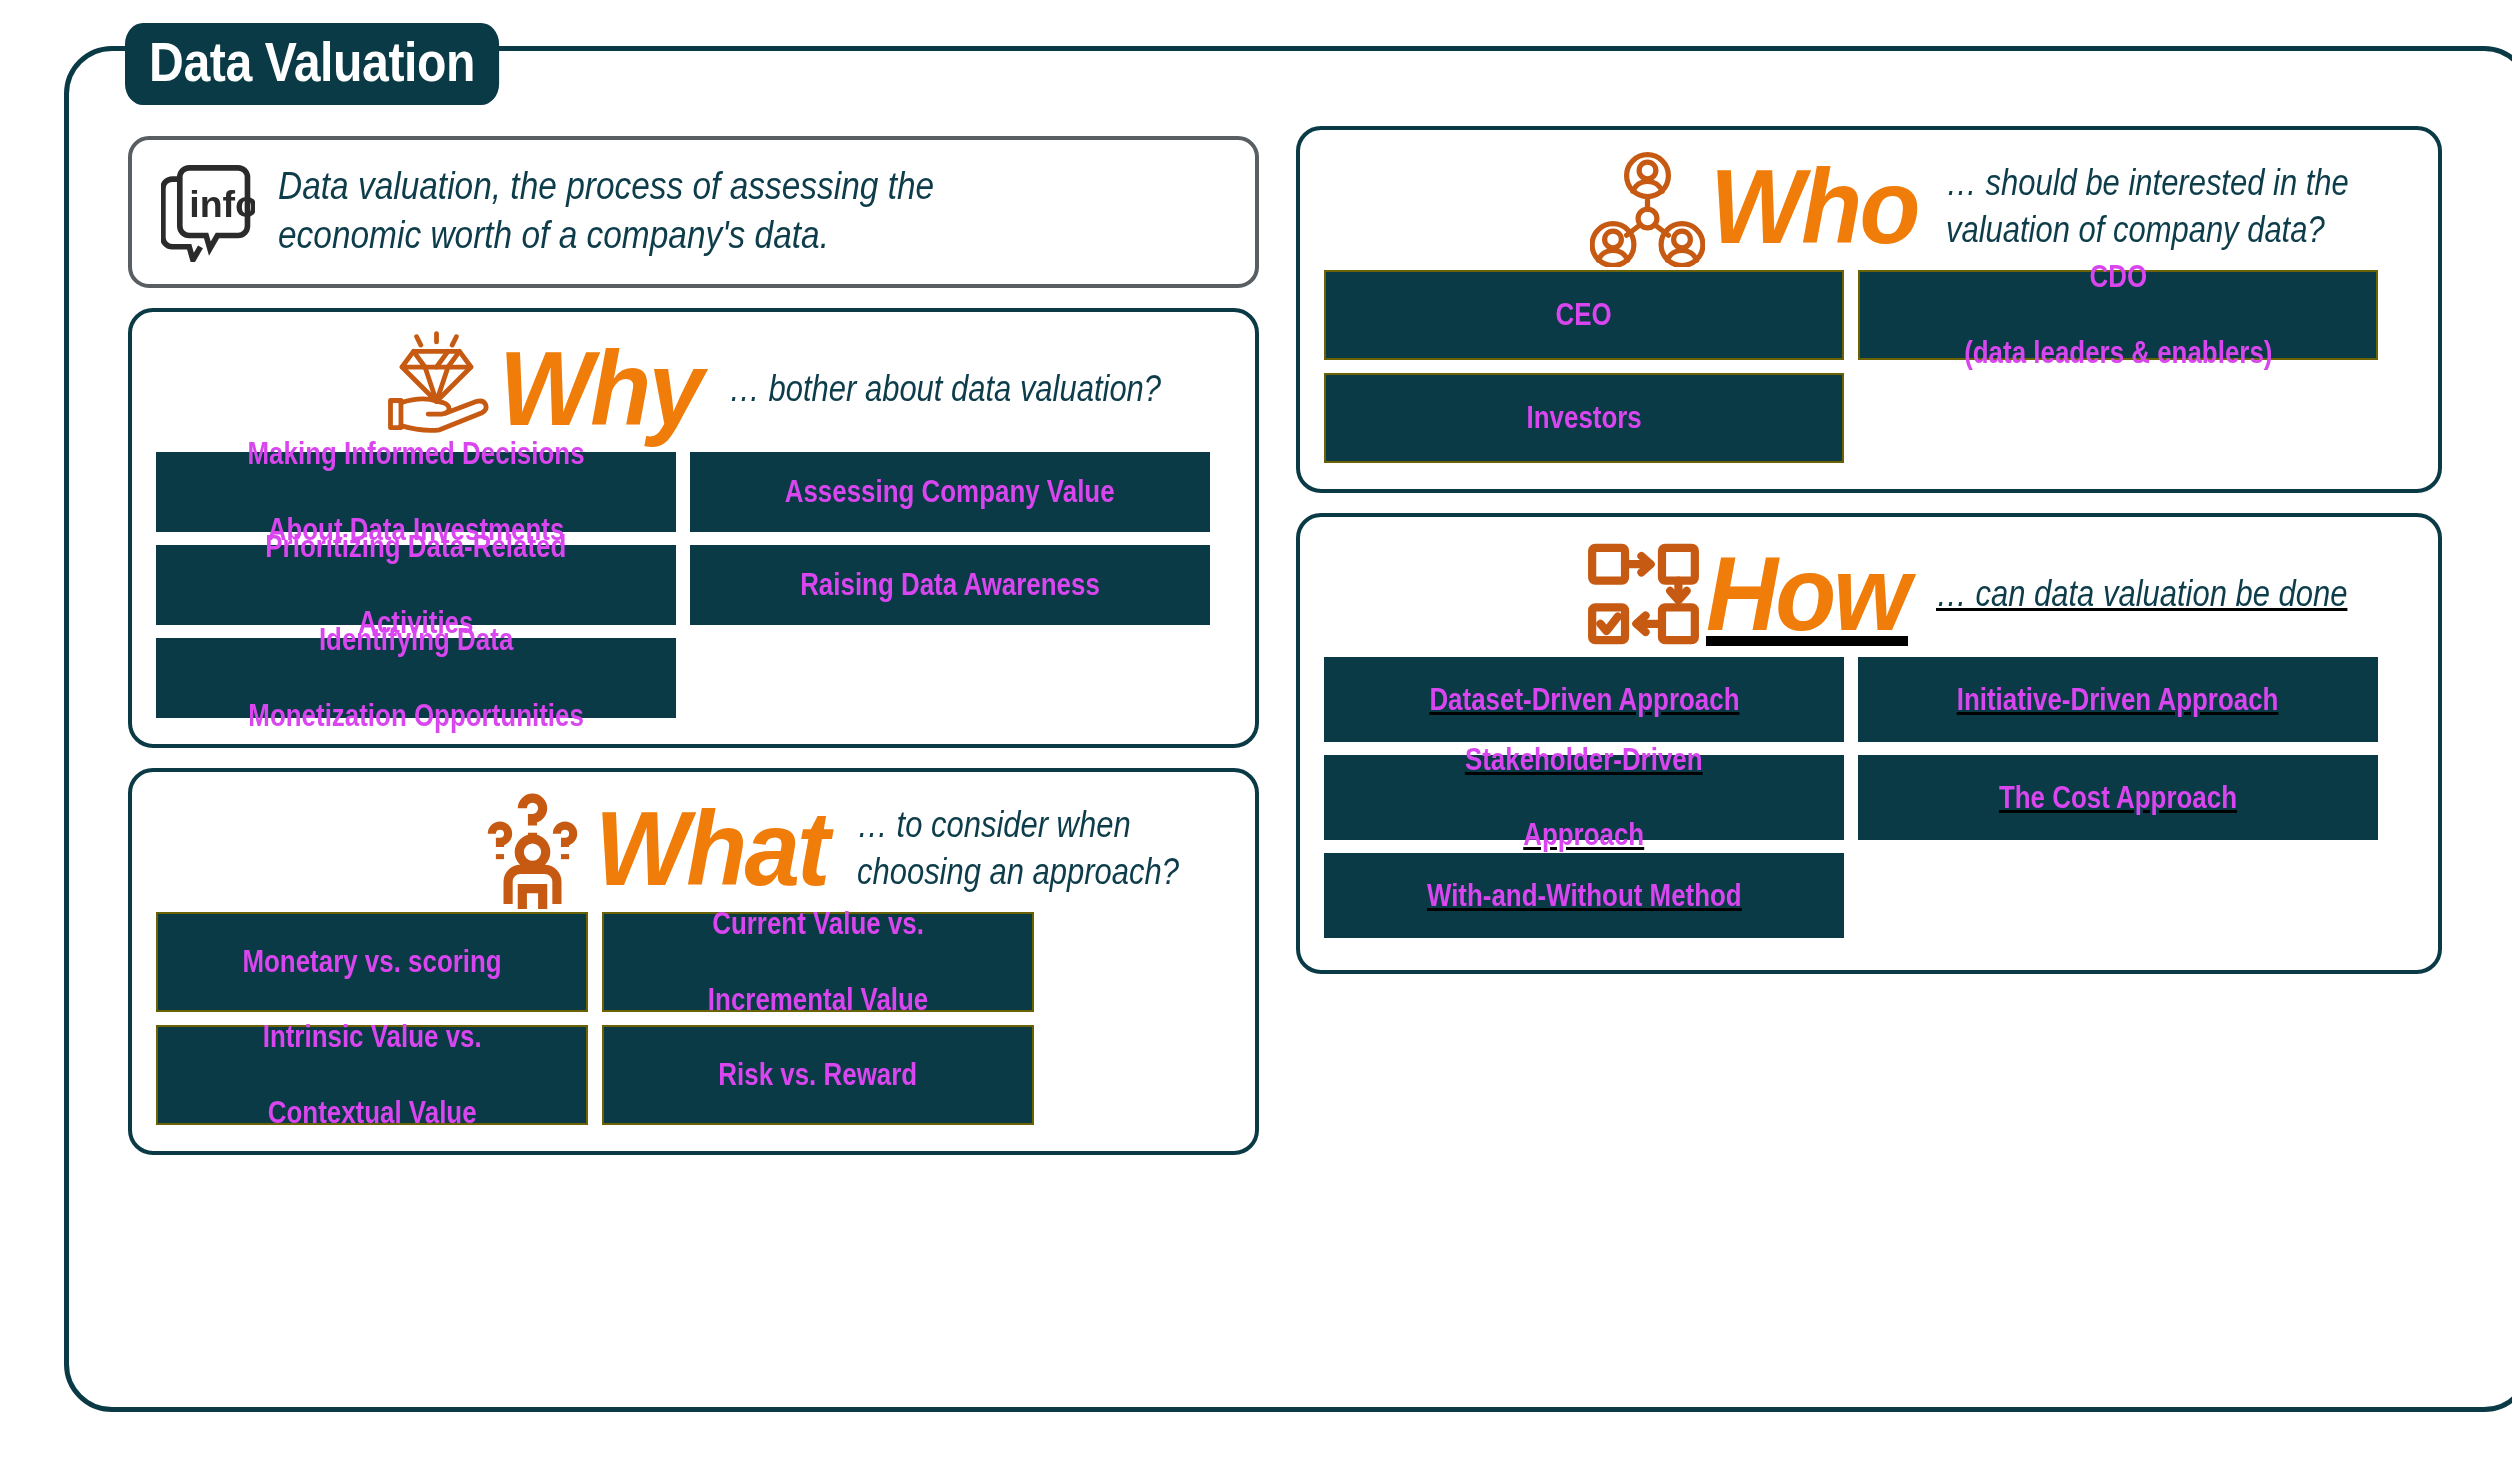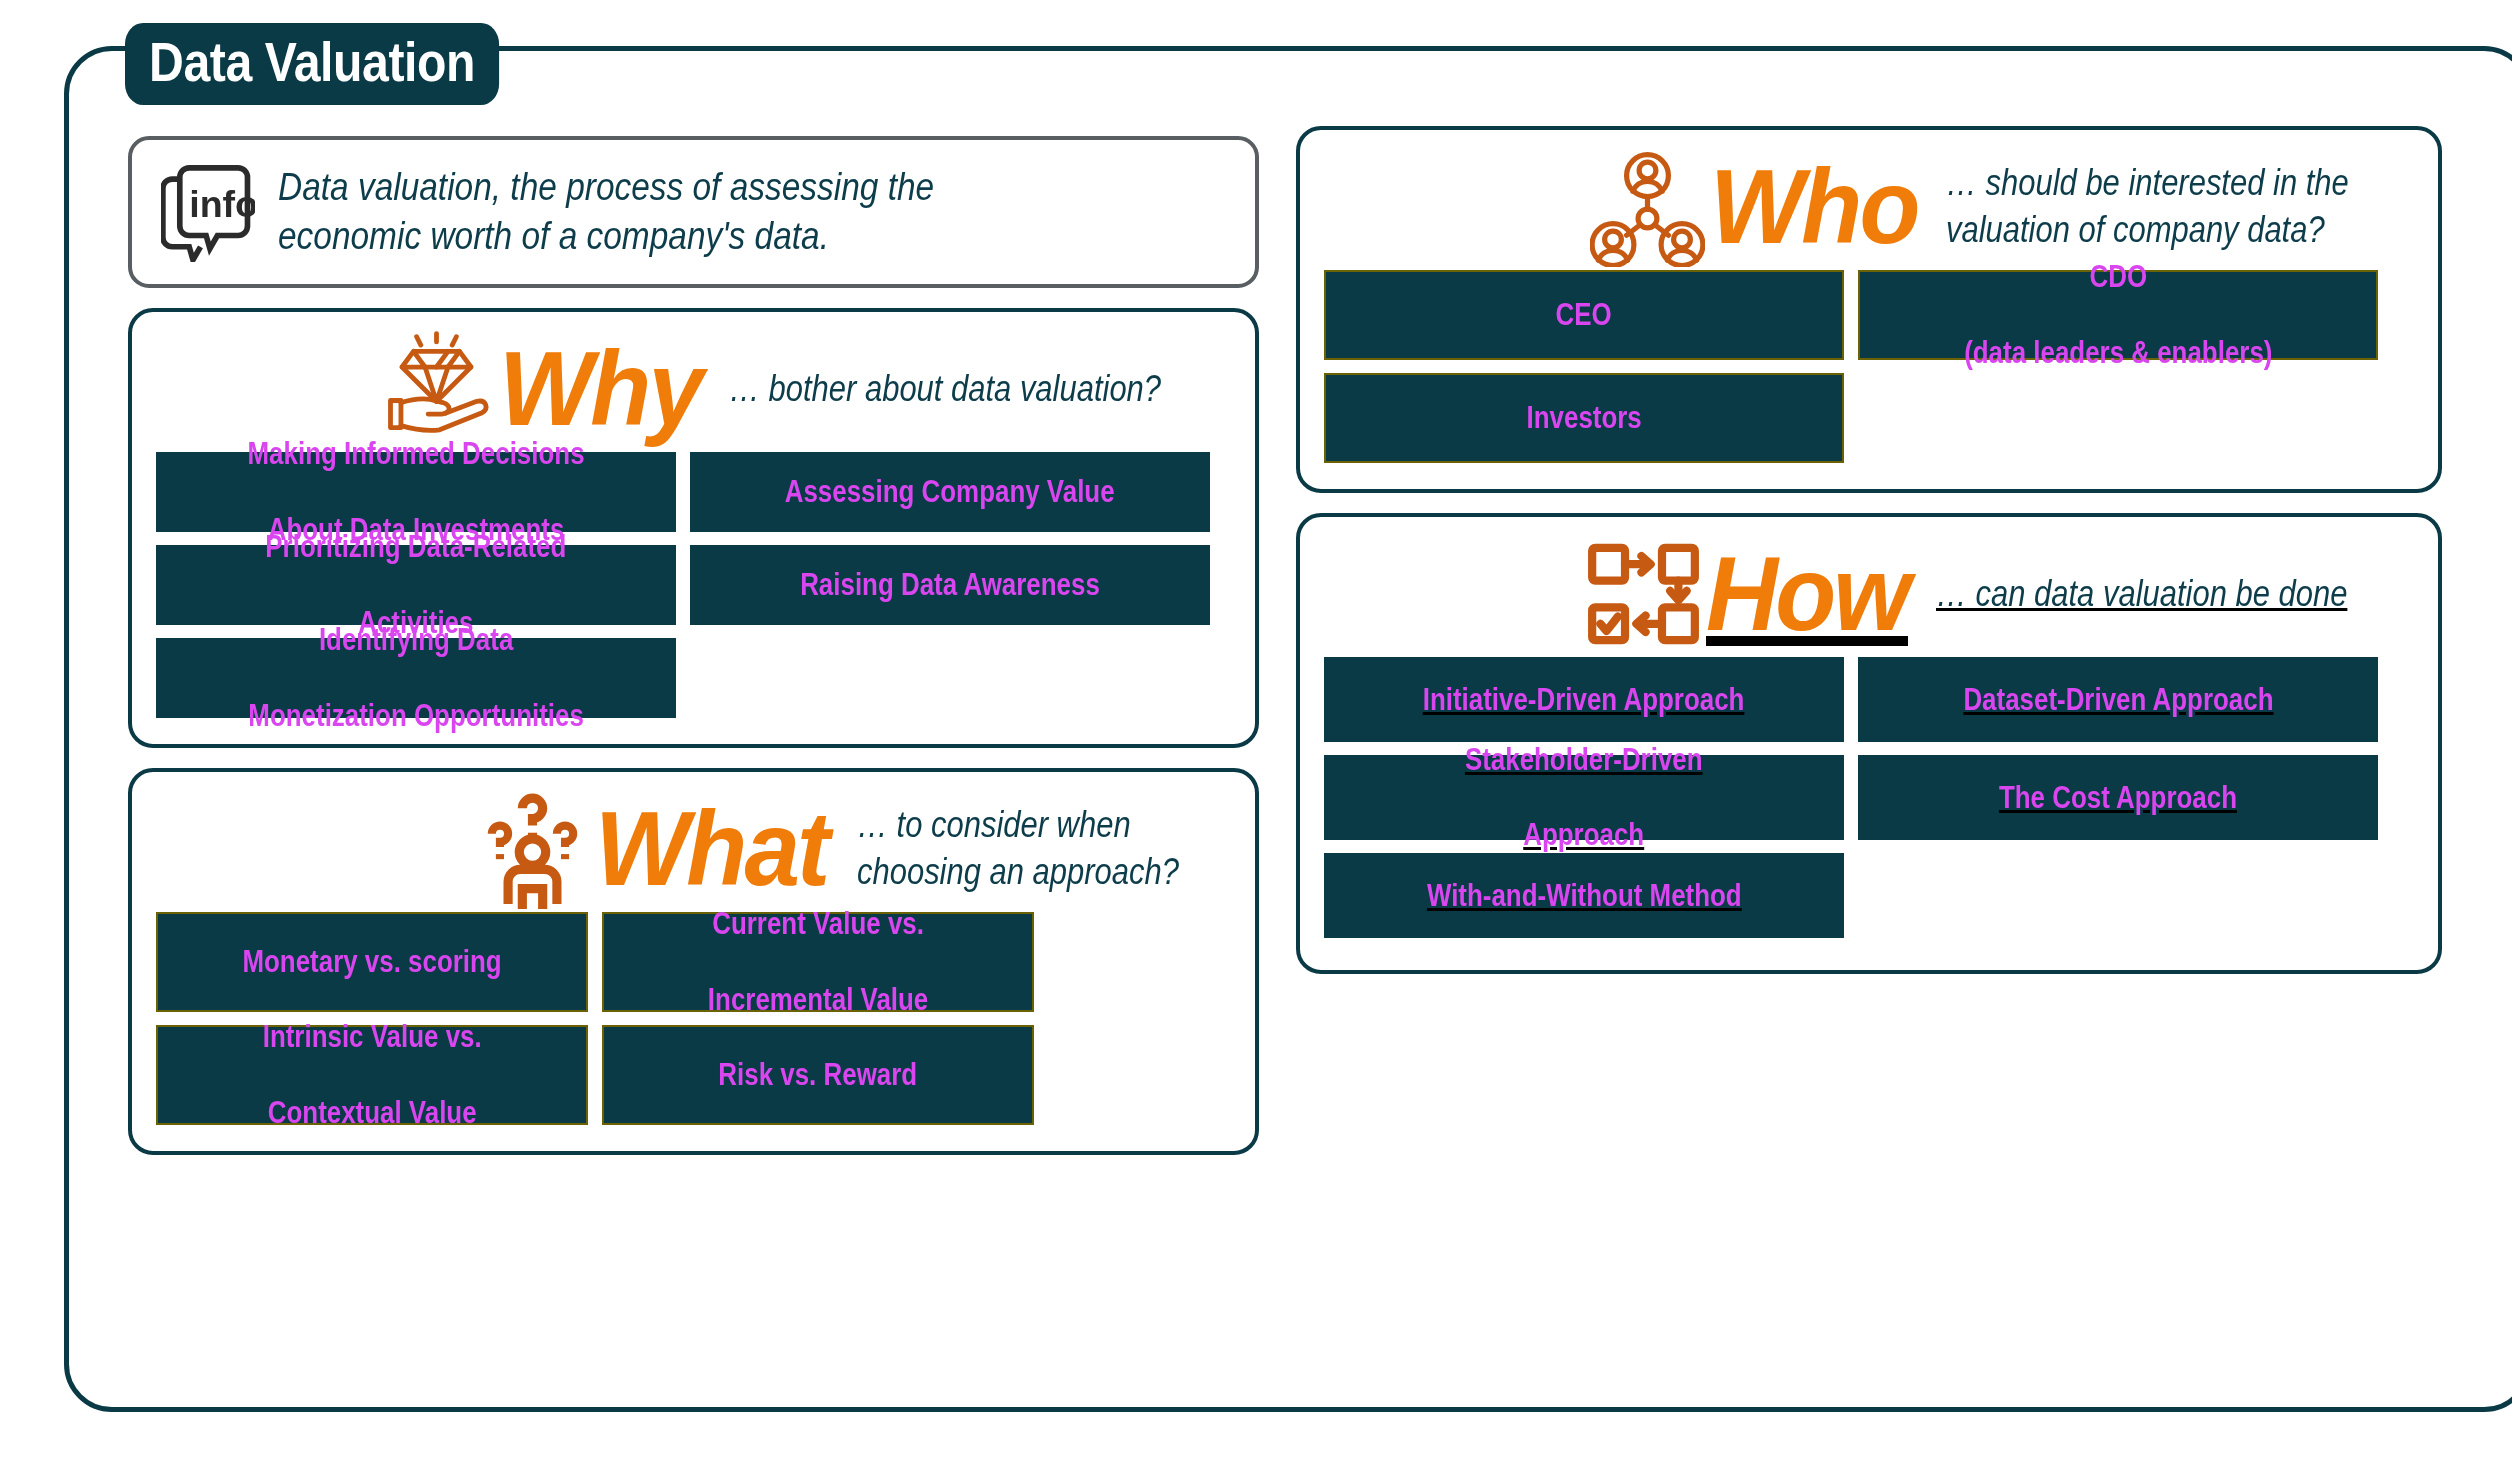--- a/index.html
+++ b/index.html
@@ -27,21 +27,21 @@
   .col-right{position:absolute;left:1296px;top:126px;width:1146px;}
 
   
   .panel{
     border:4.5px solid #0a3a46;border-radius:25px;background:#ffffff;
     box-sizing:border-box;position:relative;
   }
   .panel.gray{border:4.5px solid #585e62;border-radius:21px;}
 
   
-  .info-panel{padding:22px 29px;display:flex;align-items:center;gap:23px;min-height:116px;}
+  .info-panel{padding:22px 29px;display:flex;gap:23px;min-height:116px;}
   .info-icon{flex:0 0 auto;width:94px;height:100px;}
   .info-text{
     color:#0d3c4a;font-style:italic;font-size:38px;line-height:1.28;font-weight:400;
     transform:scaleX(.88);transform-origin:left center;white-space:nowrap;
   }
 
   
   .sec-head{display:flex;align-items:center;padding:17px 24px 3px 24px;gap:0;justify-content:flex-end;}
   .sec-icon{flex:0 0 auto;width:115px;height:120px;margin-right:5px;}
   .sec-word{
@@ -260,29 +260,29 @@
             <path d="M14 84 l6 7 11 -14"></path>
           </g>
         </svg>
       </span>
       <span class="sec-word">How</span>
       <span class="sec-sub one-line">… can data valuation be done</span>
     </div>
     <div class="tiles">
       <div class="tile">
         <span>
+            <span>Dataset-Driven Approach</span>
+          </span>
+      </div>
+      <div class="tile">
+        <span>
             <span>Initiative-Driven Approach</span>
           </span>
       </div>
       <div class="tile">
-        <span>
-            <span>Dataset-Driven Approach</span>
-          </span>
-      </div>
-      <div class="tile">
         <span><span>Stakeholder-Driven</span><br><span>Approach</span></span>
       </div>
       <div class="tile">
         <span>
             <span>The Cost Approach</span>
           </span>
       </div>
       <div class="tile">
         <span>
             <span>With-and-Without Method</span>

